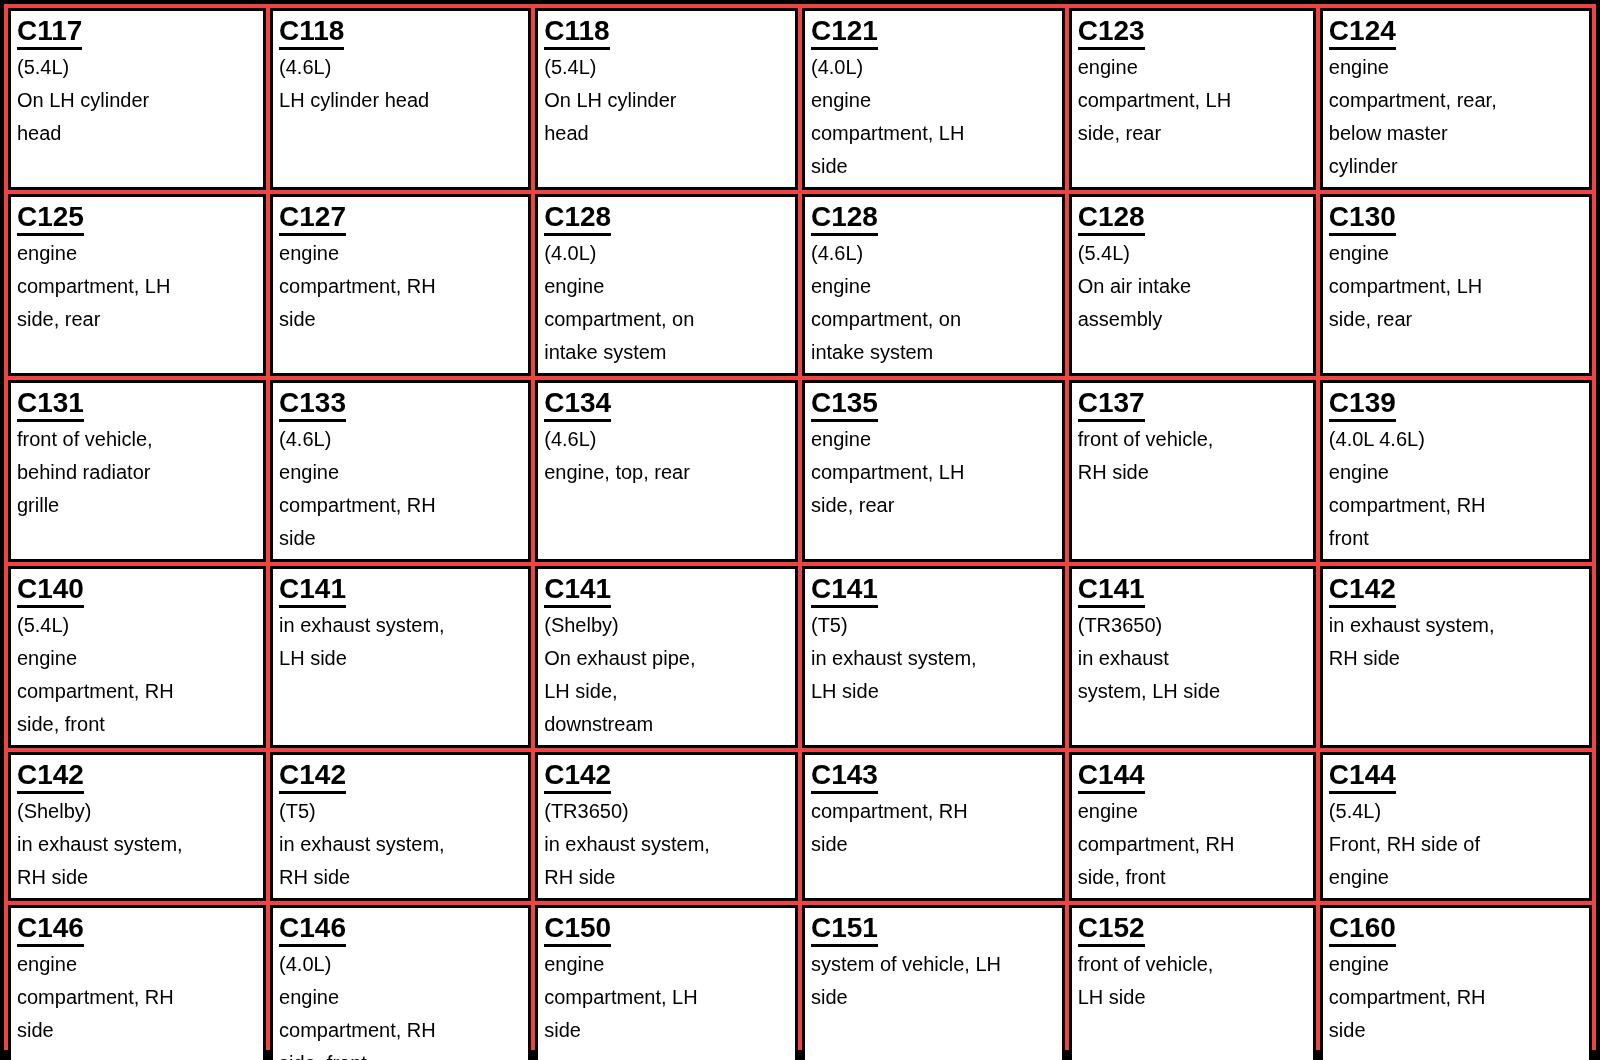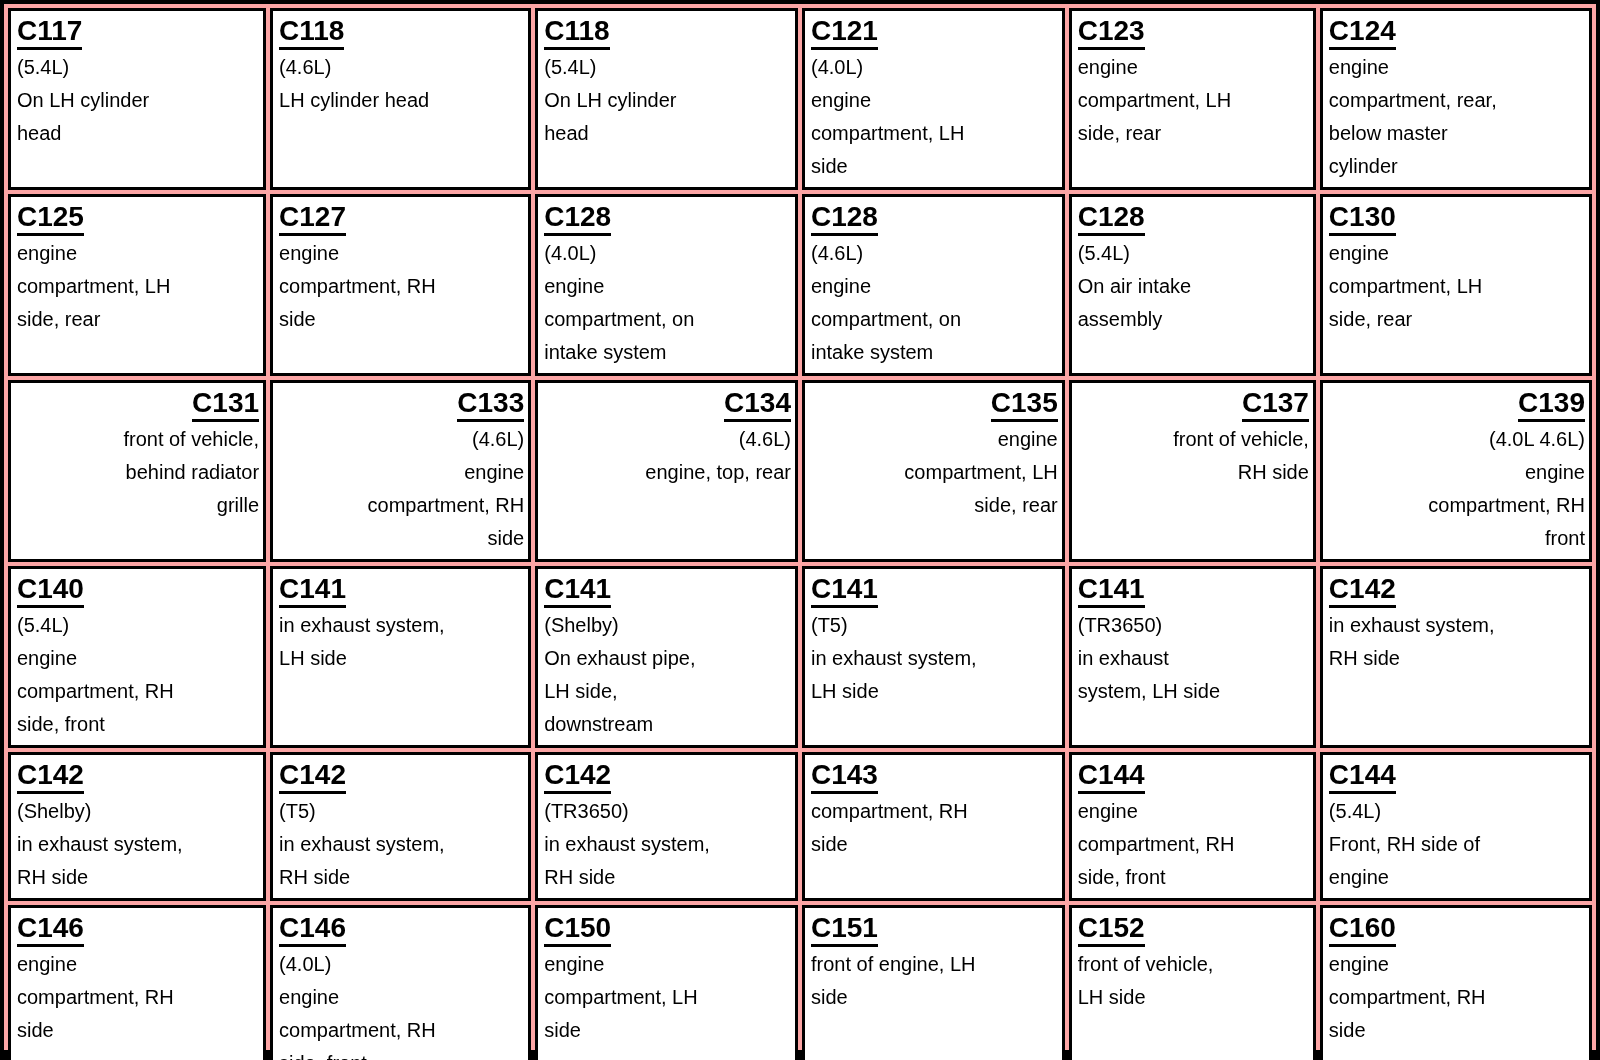--- a/index.html
+++ b/index.html
@@ -5,21 +5,21 @@
   html, body {
     margin: 0;
     padding: 0;
     background: #ffffff;
     font-family: "Liberation Sans", sans-serif;
   }
   .page {
     width: 1600px;
     height: 1060px;
     box-sizing: border-box;
-    background: #fca5a5;
+    background: #ef4444;
   }
   .grid-frame {
     box-sizing: border-box;
     width: 1600px;
     height: 1060px;
     border: 4px solid #000000;
     border-bottom-width: 10px;
     padding: 0;
   }
   table.connector-table {
@@ -48,21 +48,21 @@
   }
   .desc {
     font-size: 20px;
     line-height: 33px;
     white-space: pre-line;
     margin-top: 1px;
   }
   
   tr.r0 td { height: 160px; }
   tr.r1 td { height: 160px; }
-  tr.r2 td { height: 160px; text-align: right; }
+  tr.r2 td { height: 160px; }
   tr.r3 td { height: 168px; margin-left: 30px; }
   tr.r4 td { height: 126px; }
   tr.r5 td { height: 162px; }
 </style>
 </head>
 <body>
 
 <div class="page">
   <div class="grid-frame">
     <table class="connector-table">
@@ -181,21 +181,21 @@
             <td class="cell"><span class="code">C146</span><div class="desc">engine
 compartment, RH
 side</div></td>
             <td class="cell"><span class="code">C146</span><div class="desc">(4.0L)
 engine
 compartment, RH
 side, front</div></td>
             <td class="cell"><span class="code">C150</span><div class="desc">engine
 compartment, LH
 side</div></td>
-            <td class="cell"><span class="code">C151</span><div class="desc">front of engine, LH
+            <td class="cell"><span class="code">C151</span><div class="desc">system of vehicle, LH
 side</div></td>
             <td class="cell"><span class="code">C152</span><div class="desc">front of vehicle,
 LH side</div></td>
             <td class="cell"><span class="code">C160</span><div class="desc">engine
 compartment, RH
 side</div></td>
           </tr>
         </tbody>
     </table>
   </div>

